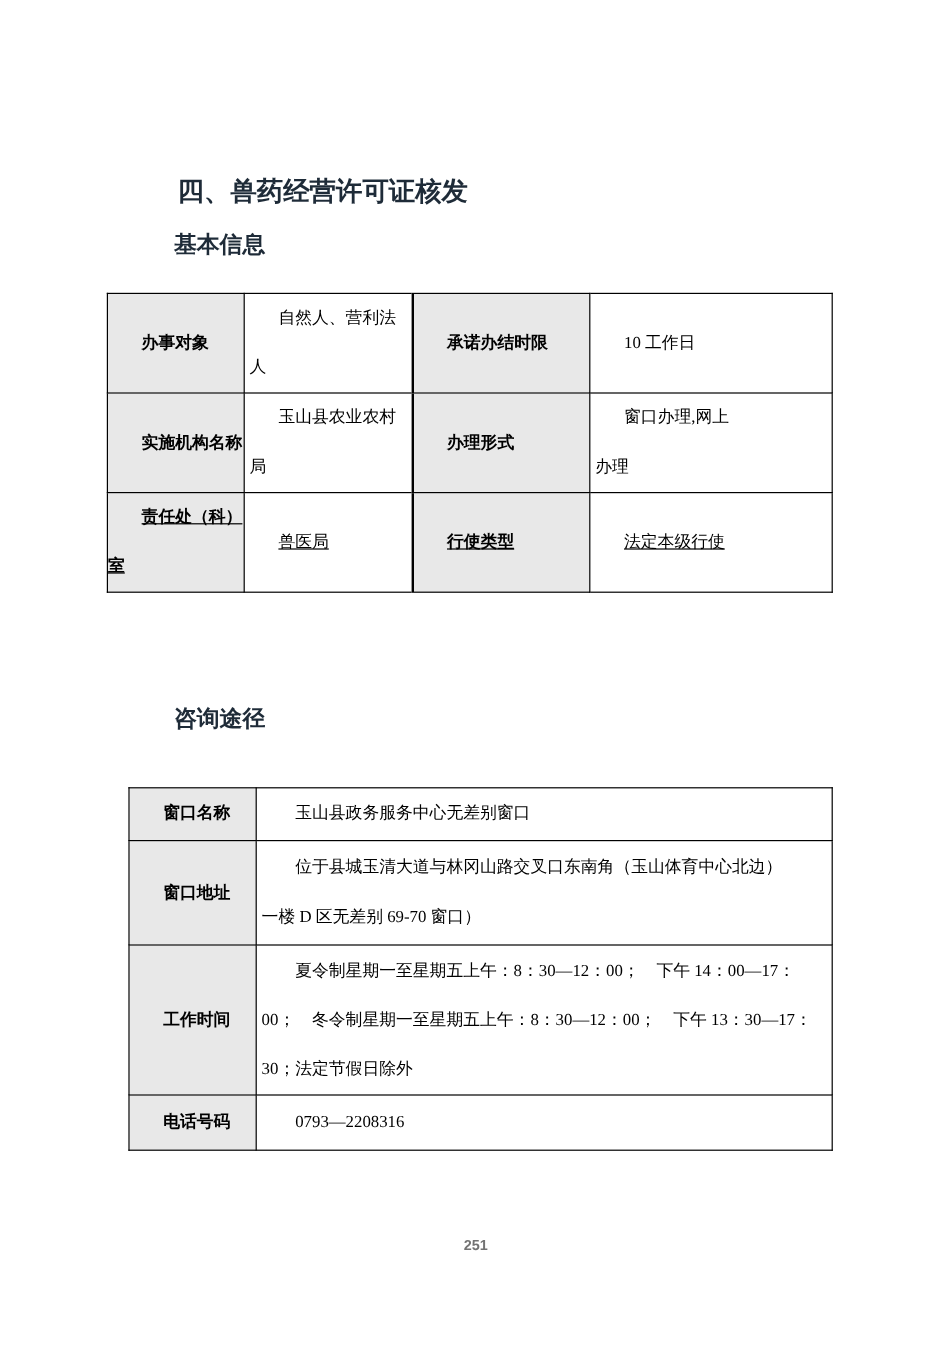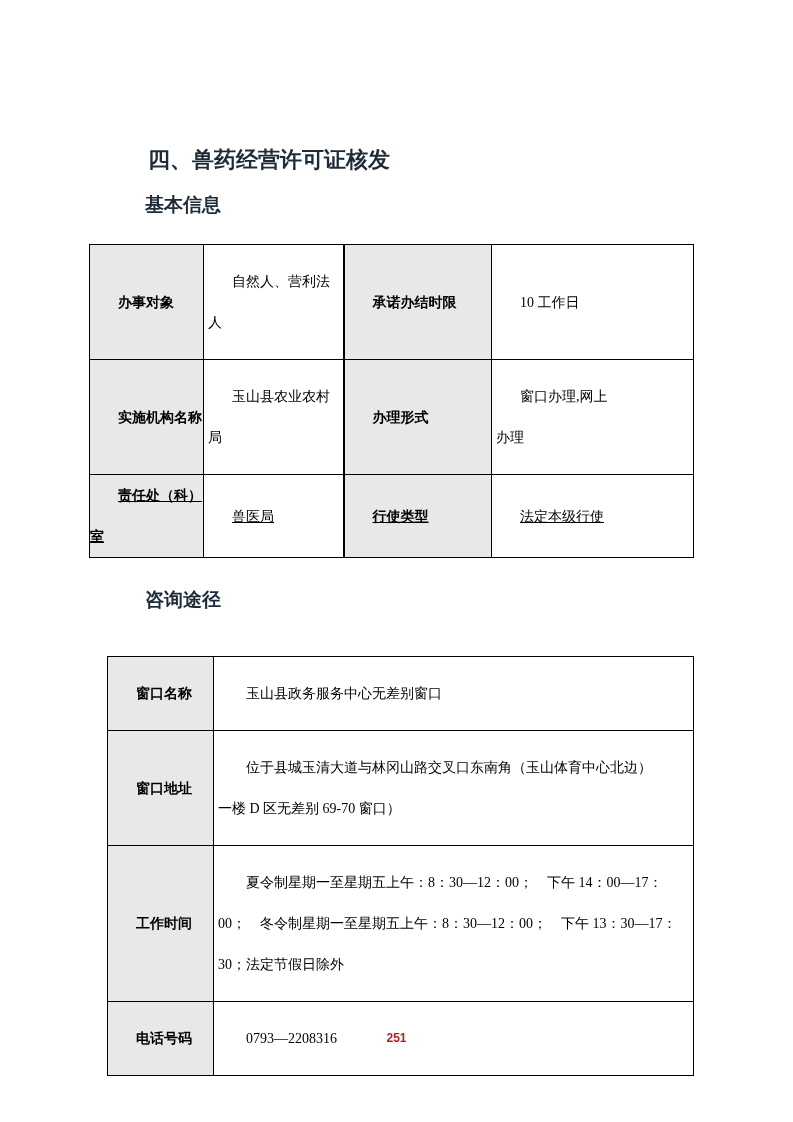--- a/index.html
+++ b/index.html
@@ -55,21 +55,21 @@
   }
   td.lbl {
     background: #e8e8e8;
     font-weight: bold;
     text-align: left;
     text-indent: 28px;
   }
   td.val {
     text-align: left;
     text-indent: 28px;
-    padding: 16px 4px;
+    padding: 0 4px;
   }
   .t1 td.val { text-indent: 24px; }
   .t1 td.thick-l { border-left-width: 2px; }
 
   .t1 tr.r0 { height: 42px; }
   .t1 tr.r1 { height: 44px; }
   .t1 tr.r2 { height: 82px; }
   .t1 tr.r3 { height: 82px; text-decoration: underline; }
 
   .t2 tr.r0 { height: 44px; margin-top: 12px; }
@@ -79,21 +79,21 @@
 
   .page-number {
     position: absolute;
     left: 0;
     right: 0;
     top: 1031px;
     text-align: center;
     font-family: "Liberation Sans", sans-serif;
     font-size: 12px;
     font-weight: bold;
-    color: #b91c1c;
+    color: #737373;
   }
 </style>
 </head>
 <body>
 
 <div class="page">
 
   <h1 class="doc-title">四、兽药经营许可证核发</h1>
 
   <h2 class="sub-heading s1">基本信息</h2>

